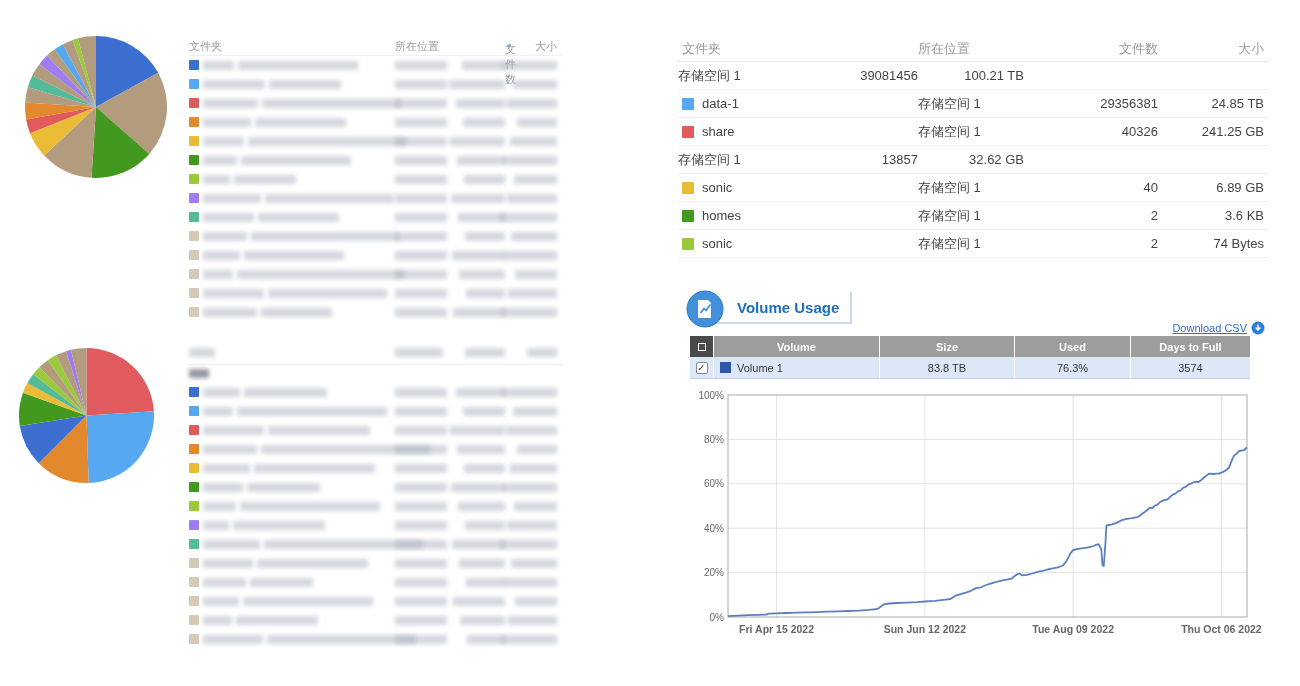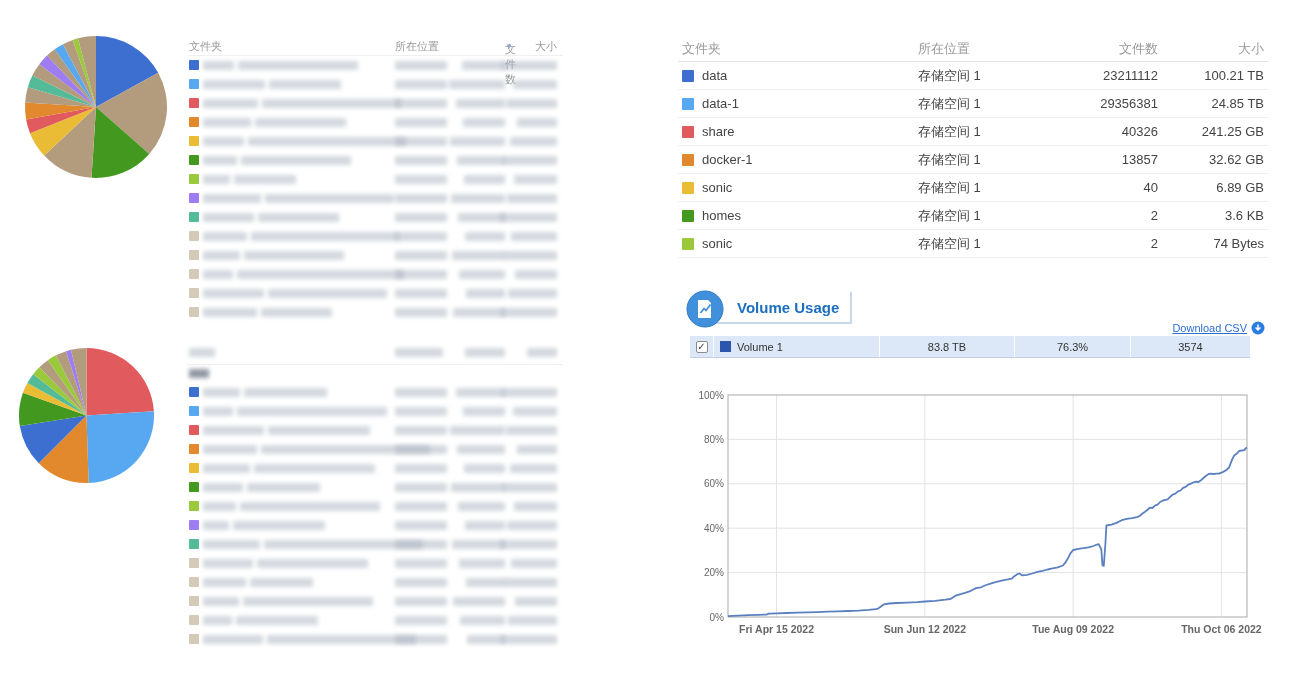--- a/index.html
+++ b/index.html
@@ -340,26 +340,22 @@
 
 <div class="rtable">
   <div class="rt-head">
     <div class="rc-folder">文件夹</div>
     <div class="rc-loc">所在位置</div>
     <div class="rc-count">文件数</div>
     <div class="rc-size">大小</div>
   </div>
   <div id="rt-body">
       <div class="rt-row">
-        <div class="rc-folder">
-          <span class="rchip" style="background:#3d6fd1"></span>
-          <span>data</span>
-        </div>
-        <div class="rc-loc">存储空间 1</div>
-        <div class="rc-count">23211112</div>
+        <div class="rc-loc">存储空间 1</div>
+        <div class="rc-count">39081456</div>
         <div class="rc-size">100.21 TB</div>
       </div>
       <div class="rt-row">
         <div class="rc-folder">
           <span class="rchip" style="background:#57a8f0"></span>
           <span>data-1</span>
         </div>
         <div class="rc-loc">存储空间 1</div>
         <div class="rc-count">29356381</div>
         <div class="rc-size">24.85 TB</div>
@@ -367,24 +363,20 @@
       <div class="rt-row">
         <div class="rc-folder">
           <span class="rchip" style="background:#e05a5e"></span>
           <span>share</span>
         </div>
         <div class="rc-loc">存储空间 1</div>
         <div class="rc-count">40326</div>
         <div class="rc-size">241.25 GB</div>
       </div>
       <div class="rt-row">
-        <div class="rc-folder">
-          <span class="rchip" style="background:#e1892c"></span>
-          <span>docker-1</span>
-        </div>
         <div class="rc-loc">存储空间 1</div>
         <div class="rc-count">13857</div>
         <div class="rc-size">32.62 GB</div>
       </div>
       <div class="rt-row">
         <div class="rc-folder">
           <span class="rchip" style="background:#eabc36"></span>
           <span>sonic</span>
         </div>
         <div class="rc-loc">存储空间 1</div>
@@ -422,20 +414,29 @@
 
 <div class="csv-link">
   <a>Download CSV</a>
   <svg width="14" height="14">
     <circle cx="7" cy="7" r="6.5" fill="#2a7de1"></circle>
     <path d="M7 3.5 v5 M4.6 6.4 L7 8.9 L9.4 6.4" stroke="#fff" stroke-width="1.5" fill="none"></path>
   </svg>
 </div>
 
 <div class="vtable">
+  <div class="vt-head">
+    <div class="vh vh-check w-check">
+        <span style="width:8px;height:8px;border:1px solid #fff;display:inline-block"></span>
+      </div>
+    <div class="vh w-vol">Volume</div>
+    <div class="vh w-size">Size</div>
+    <div class="vh w-used">Used</div>
+    <div class="vh w-days" style="border-right:none">Days to Full</div>
+  </div>
   <div class="vt-row">
     <div class="vc w-check">
         <span class="cb">✓</span>
       </div>
     <div class="vc w-vol vc-vol">
         <span class="vchip"></span>
         <span>Volume 1</span>
       </div>
     <div class="vc w-size">83.8 TB</div>
     <div class="vc w-used">76.3%</div>

